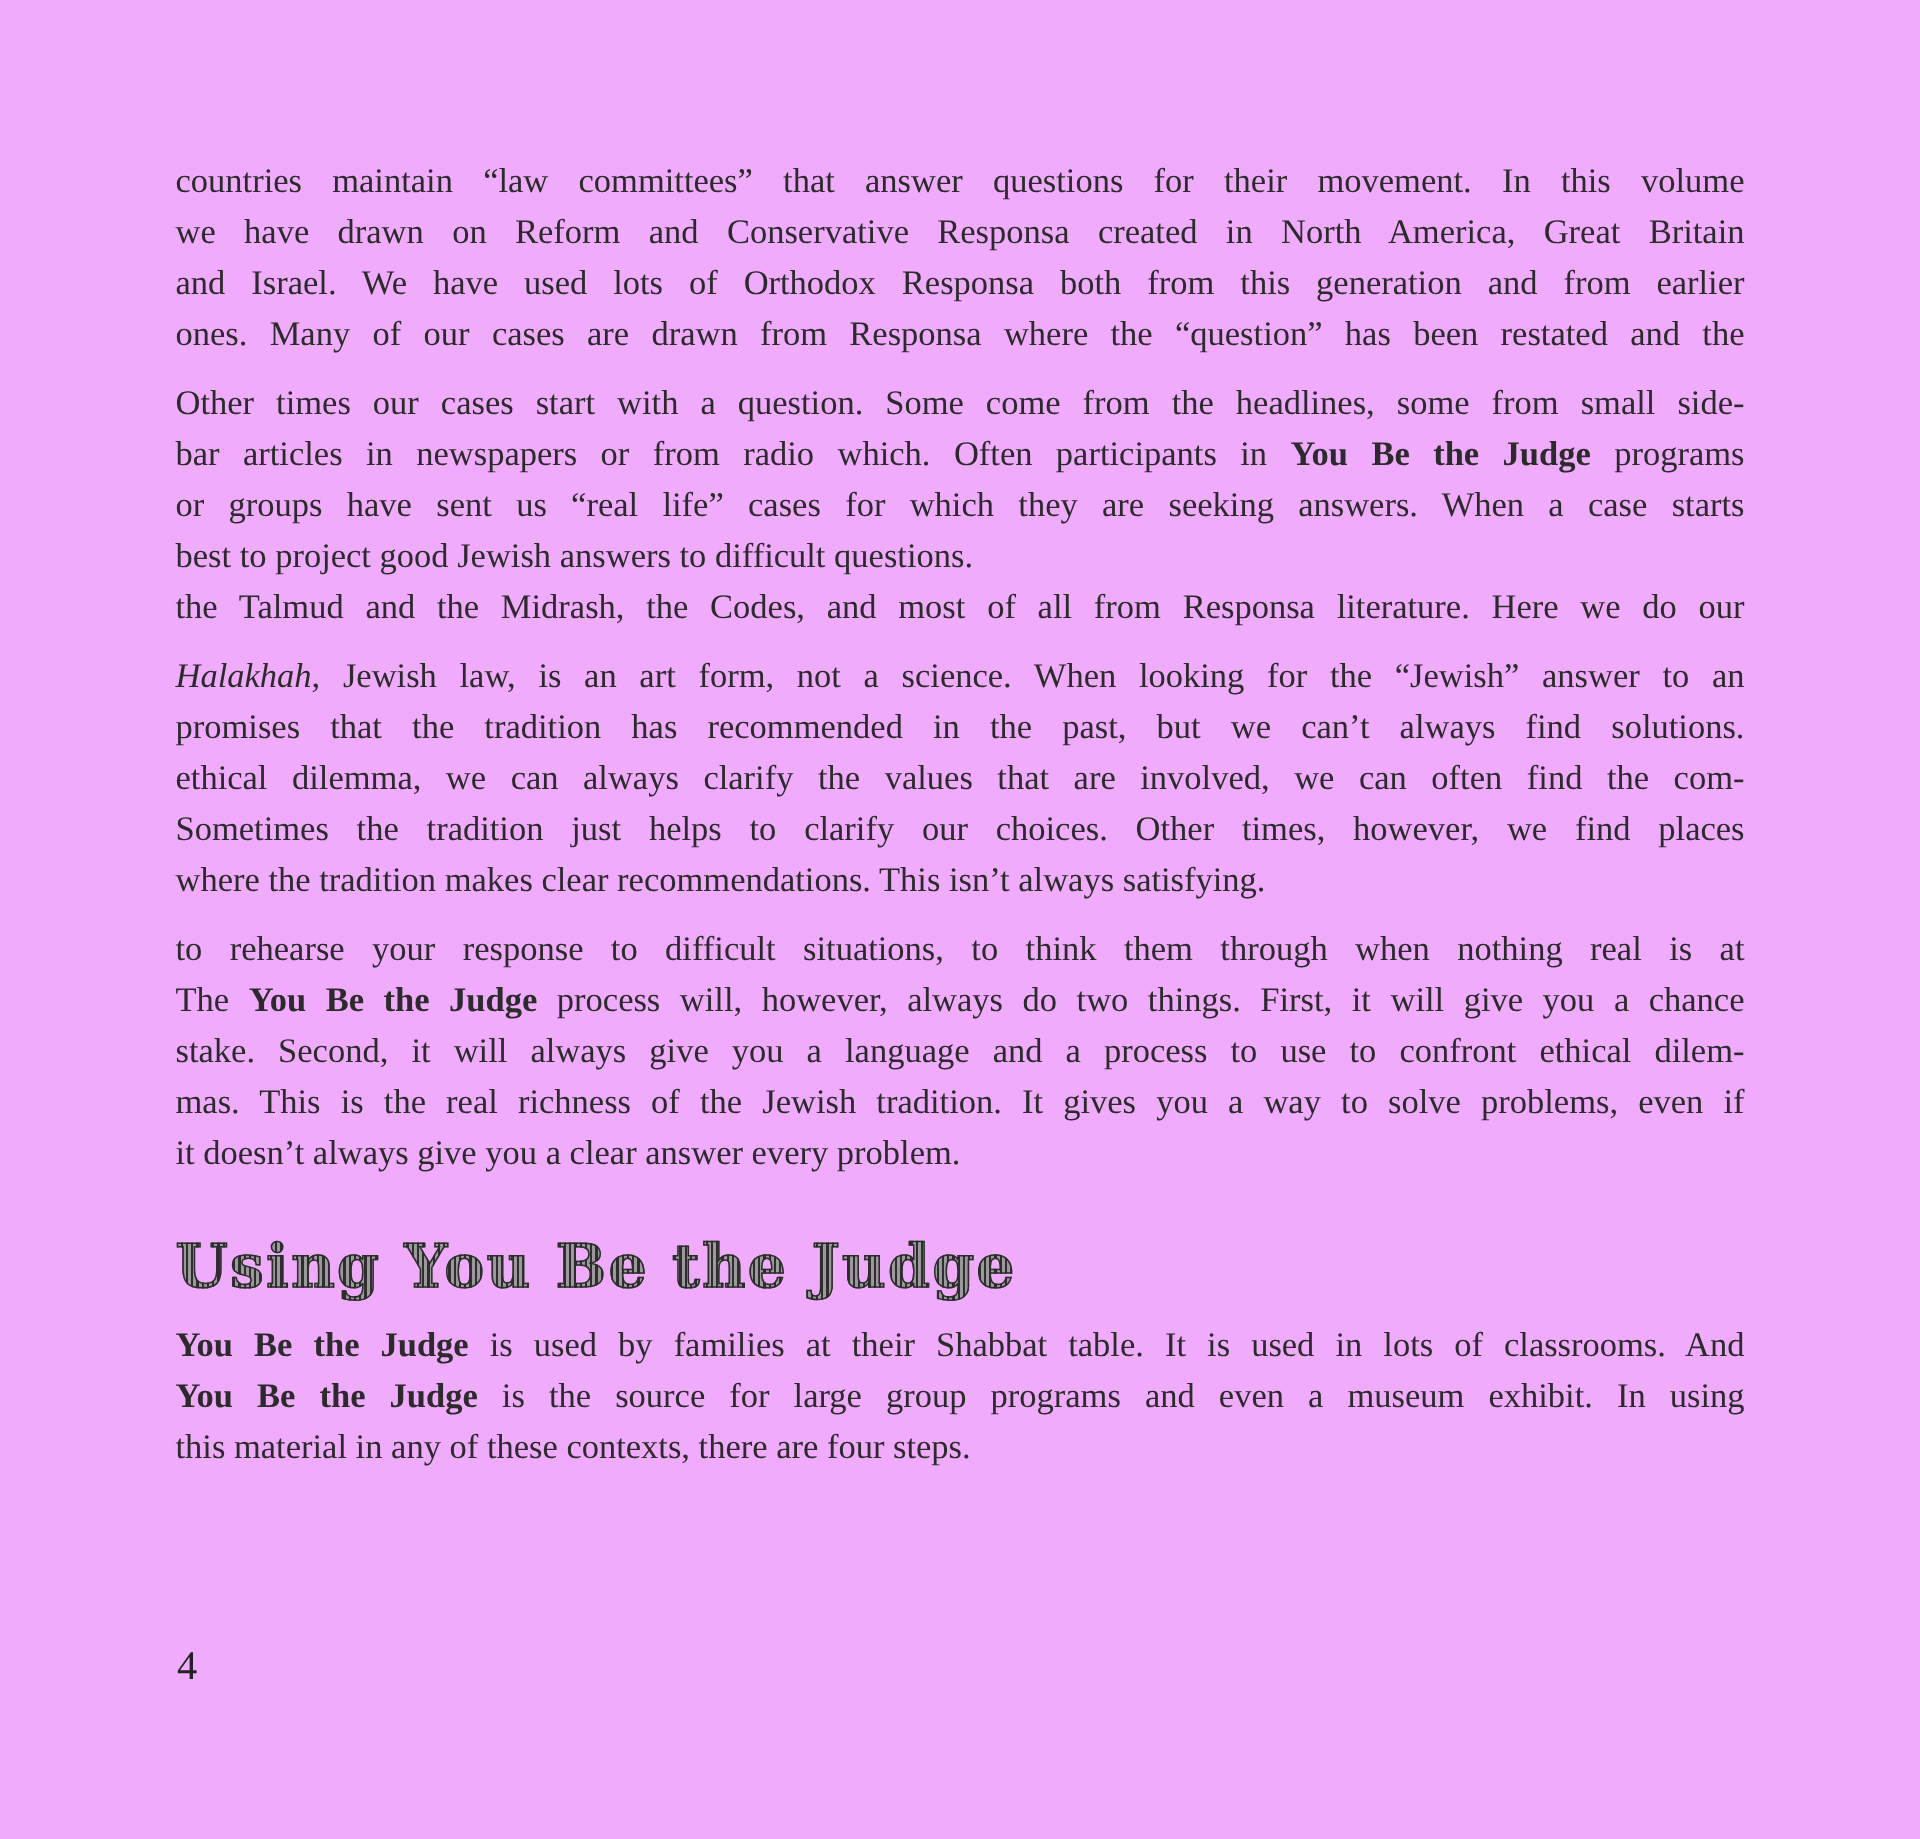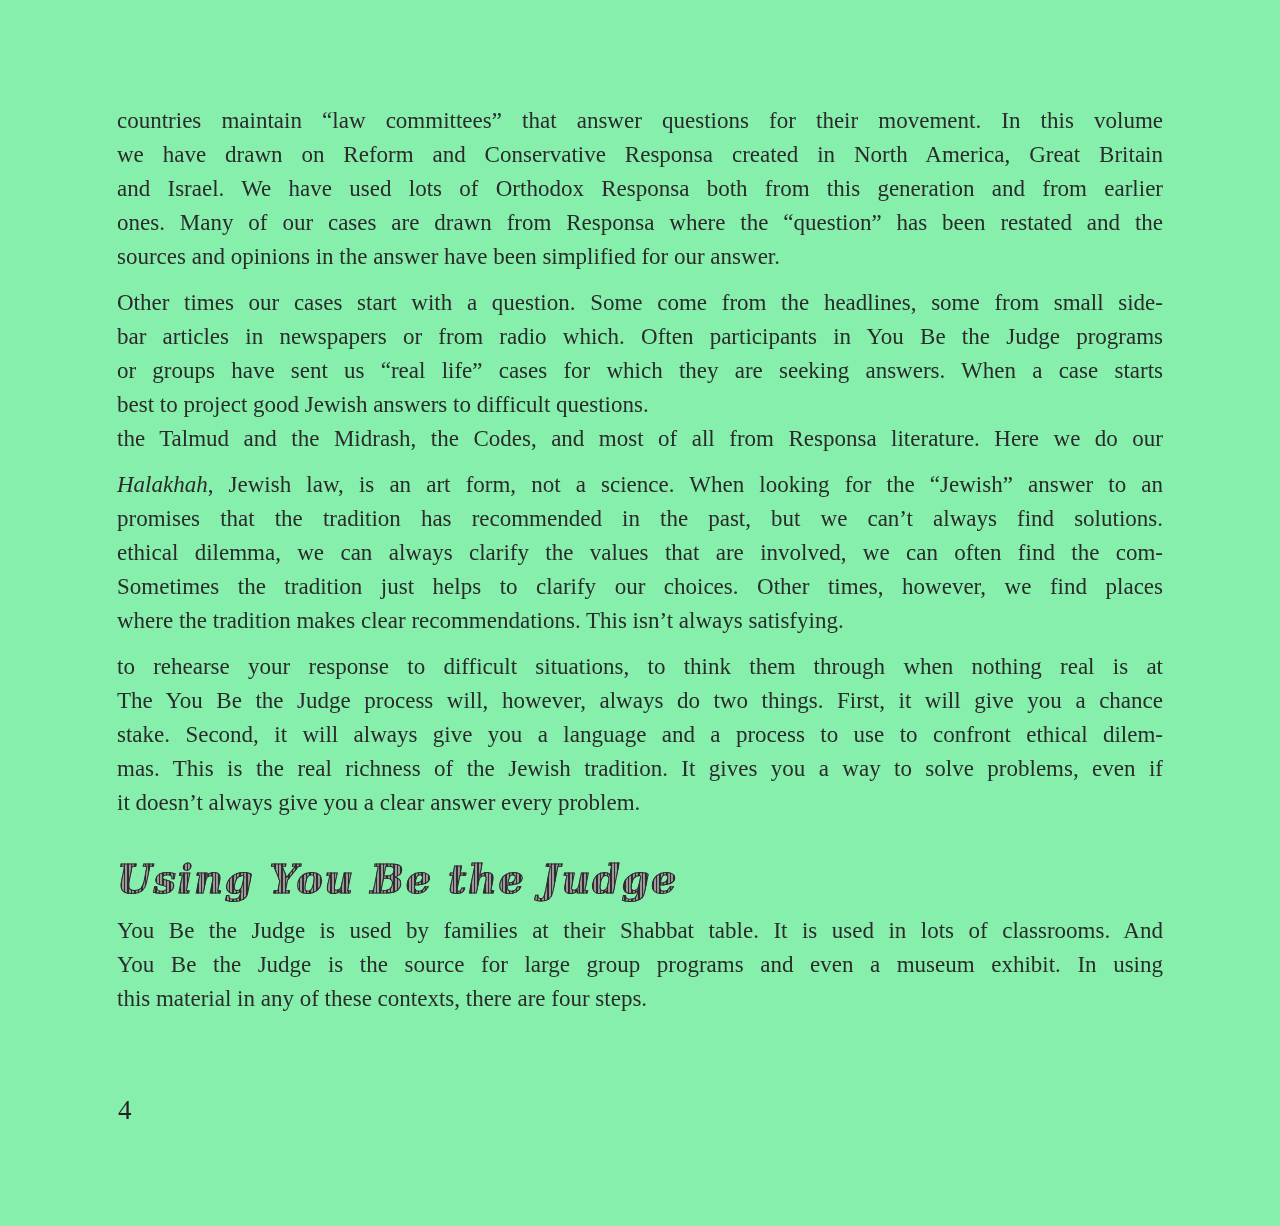--- a/index.html
+++ b/index.html
@@ -11,51 +11,50 @@
     width: 1280px;
     height: 1226px;
     font-family: "Liberation Serif", serif;
     color: #2b2b2b;
     overflow: hidden;
   }
   .page {
     position: relative;
     width: 1280px;
     height: 1226px;
-    background: #86efac;
+    background: #f0abfc;
   }
   .text-block {
     position: absolute;
     left: 117px;
     top: 104px;
     width: 1046px;
   }
   .para {
     margin: 0 0 12px 0;
   }
   .line {
     font-size: 23px;
     line-height: 34px;
     text-align: justify;
     text-align-last: justify;
   }
   .line.last {
     text-align-last: left;
   }
-  .b { font-weight: normal; }
+  .b { font-weight: bold; }
   .i { font-style: italic; }
   .heading {
     margin: 36px 0 12px 0;
     font-family: "DejaVu Serif", serif;
     font-weight: bold;
     font-size: 40px;
     line-height: 46px;
     letter-spacing: 1.5px;
     color: #3a3a3a;
-    font-style: italic;
   }
   @supports ((-webkit-background-clip: text) and (-webkit-text-fill-color: transparent)) {
     .heading {
       background: repeating-linear-gradient(90deg, #2e2e2e 0 1.5px, #9a9a9a 1.5px 3.5px);
       -webkit-background-clip: text;
       -webkit-text-fill-color: transparent;
       -webkit-text-stroke: 1px #2c2c2c;
     }
   }
   .page-number {
@@ -71,21 +70,20 @@
 <body>
 
 <div class="page">
   <div class="text-block">
     <div id="paras-before">
         <div class="para">
           <div class="line"><span>countries maintain “law committees” that answer questions for their movement. In this volume</span></div>
           <div class="line"><span>we have drawn on Reform and Conservative Responsa created in North America, Great Britain</span></div>
           <div class="line"><span>and Israel. We have used lots of Orthodox Responsa both from this generation and from earlier</span></div>
           <div class="line"><span>ones. Many of our cases are drawn from Responsa where the “question” has been restated and the</span></div>
-          <div class="line last"><span>sources and opinions in the answer have been simplified for our answer.</span></div>
         </div>
         <div class="para">
           <div class="line"><span>Other times our cases start with a question. Some come from the headlines, some from small side-</span></div>
           <div class="line"><span>bar articles in newspapers or from radio which. Often participants in </span><span class="b">You Be the Judge</span><span> programs</span></div>
           <div class="line"><span>or groups have sent us “real life” cases for which they are seeking answers. When a case starts</span></div>
           <div class="line last"><span>best to project good Jewish answers to difficult questions.</span></div>
           <div class="line"><span>the Talmud and the Midrash, the Codes, and most of all from Responsa literature. Here we do our</span></div>
         </div>
         <div class="para">
           <div class="line"><span class="i">Halakhah</span><span>, Jewish law, is an art form, not a science. When looking for the “Jewish” answer to an</span></div>

